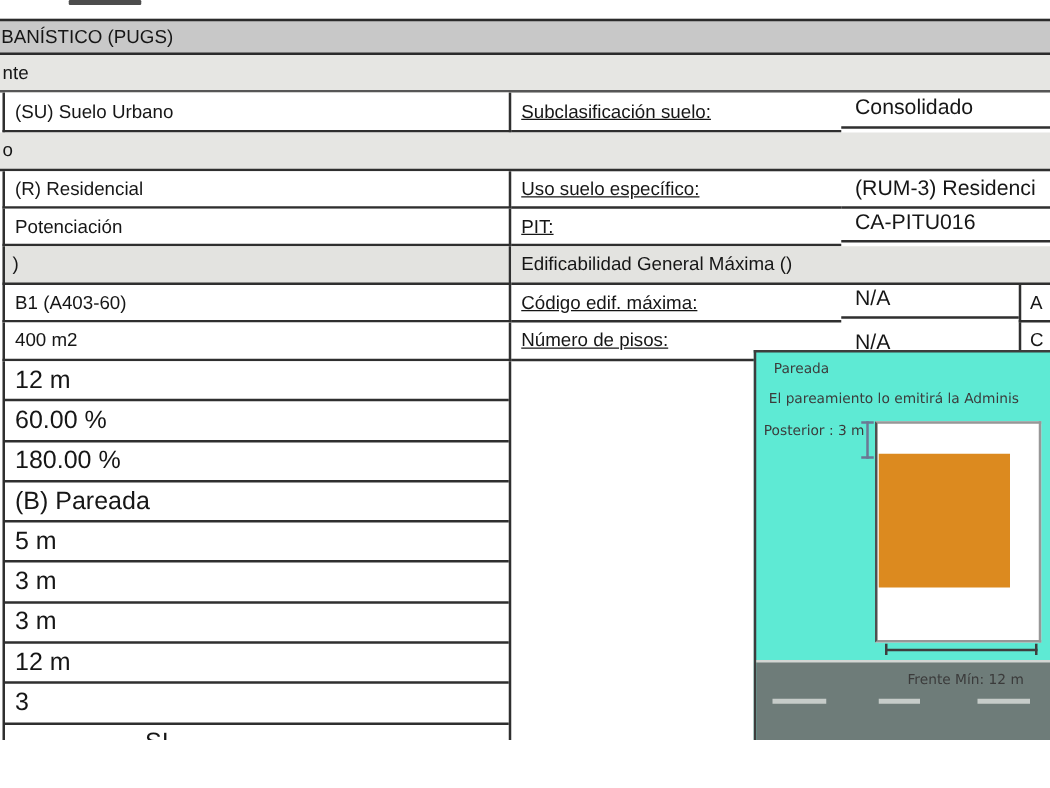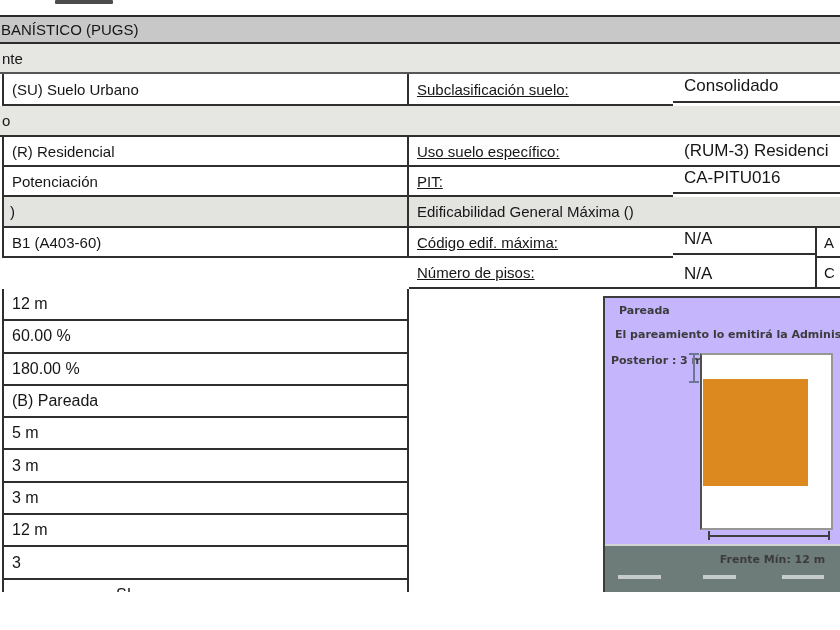--- a/index.html
+++ b/index.html
@@ -39,27 +39,27 @@
   
   .edif-left{left:2px;top:197px;width:407px;height:31px;background:#e3e3e0;
              border-left:2px solid #2f2f2f;border-right:2px solid #2f2f2f;border-bottom:2px solid #2f2f2f;
              padding-left:6px;}
   .edif-right{left:409px;top:197px;width:431px;height:31px;background:#e3e3e0;
               border-bottom:2px solid #2f2f2f;padding-left:8px;}
   
   .left-rows{left:2px;top:289px;width:407px;height:323px;display:flex;flex-direction:column;
              border-left:2px solid #2f2f2f;border-right:2px solid #2f2f2f;background:#fff;}
   .lrow{flex:1;border-bottom:2px solid #2f2f2f;display:flex;align-items:center;
-        padding-left:8px;font-size:16px;box-sizing:border-box;}
+        padding-left:8px;font-size:20px;box-sizing:border-box;}
   .lrow:last-child{padding-left:112px;}
   
   .mid-bottom{left:409px;top:610px;width:194px;height:2px;background:#8b8b8b;}
   
-  .panel{left:603px;top:296px;width:237px;height:326px;background:#c4b5fd;
-         border-left:2px solid #3d3d3d;border-top:2px solid #3d3d3d;border-bottom:4px solid #151515;font-weight:bold;}
+  .panel{left:603px;top:280px;width:237px;height:326px;background:#5eead4;
+         border-left:2px solid #3d3d3d;border-top:2px solid #3d3d3d;border-bottom:4px solid #151515;}
   .panel .abs{font-family:"DejaVu Sans",sans-serif;font-size:11px;color:#3b3b3b;white-space:nowrap;}
   .d-title{left:14px;top:6px;}
   .d-note{left:10px;top:30px;width:226px;overflow:hidden;}
   .d-post{left:6px;top:56px;}
   .vdim-line{left:88px;top:55px;width:2px;height:30px;background:#6b7894;}
   .vdim-capt{left:84px;top:55px;width:10px;height:2px;background:#6b7894;}
   .vdim-capb{left:84px;top:83px;width:10px;height:2px;background:#6b7894;}
   .lot{left:95px;top:55px;width:133px;height:177px;background:#ffffff;
        border:2px solid #979797;border-left:2px solid #4f4f4f;}
   .building{left:98px;top:81px;width:105px;height:107px;background:#dc8a1f;}
@@ -134,20 +134,23 @@
   <div class="cell labcell b4">
     <span>Código edif. máxima:</span>
   </div>
   <div class="cell valcell narrow v4">
     <span>N/A</span>
   </div>
   <div class="cell xcell x4">
     <span>A</span>
   </div>
 
+  <div class="cell lcell l5">
+    <span>400 m2</span>
+  </div>
   <div class="cell labcell b5">
     <span>Número de pisos:</span>
   </div>
   <div class="cell valcell narrow v5">
     <span>N/A</span>
   </div>
   <div class="cell xcell x5">
     <span>C</span>
   </div>
 

